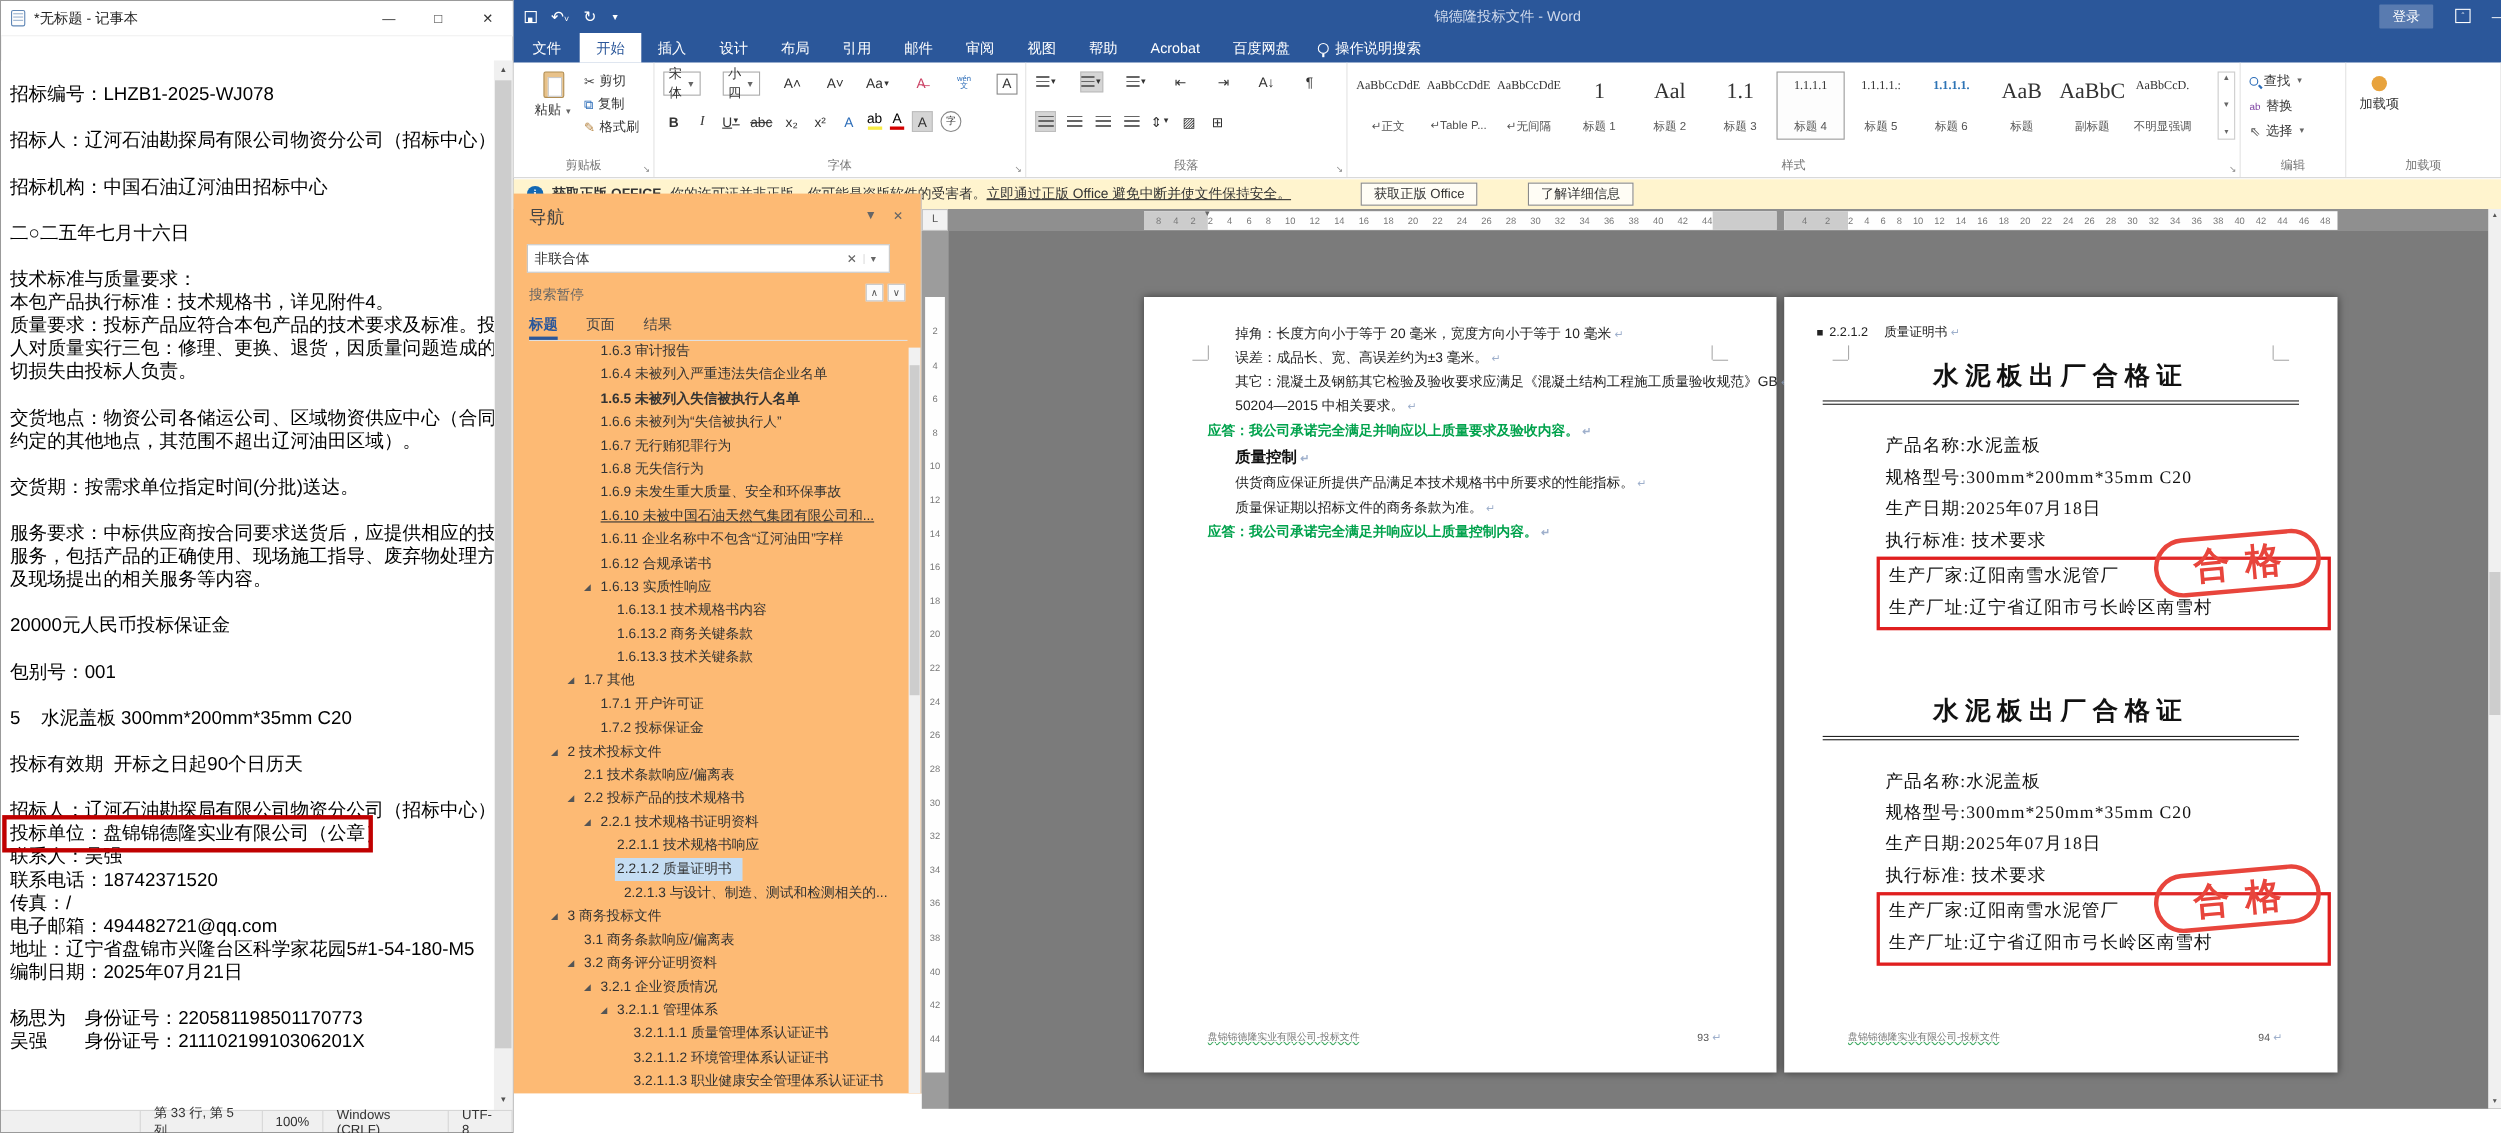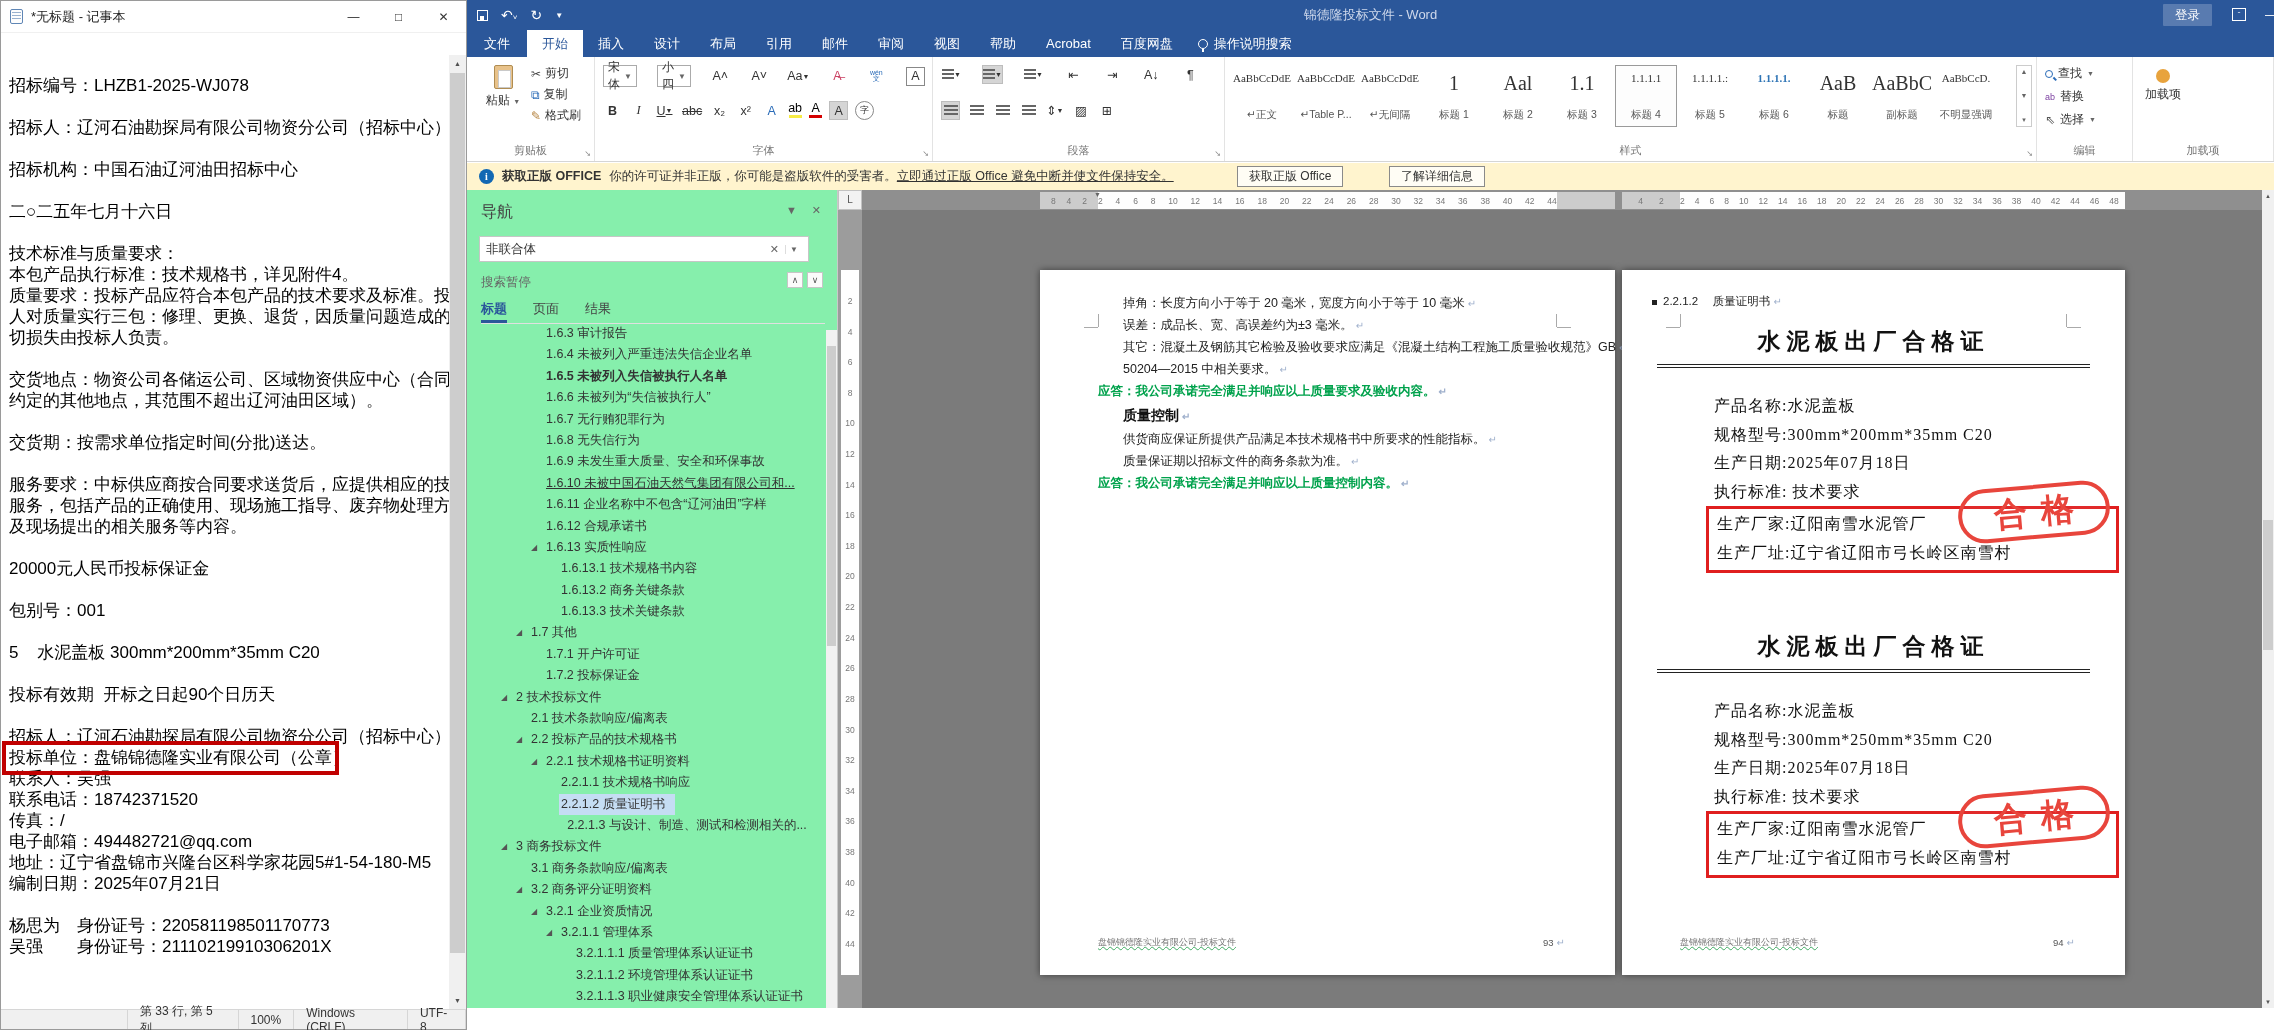--- a/index.html
+++ b/index.html
@@ -90,21 +90,21 @@
   .adot{width:14px;height:14px;background:#e8a33d;border-radius:50%;margin:0 auto 4px;}
 
   .w-warn{position:absolute;left:0;top:163px;right:0;height:27px;background:#fff4ce;display:flex;align-items:center;font-size:12.5px;color:#333;}
   .warn-i{width:15px;height:15px;border-radius:50%;background:#1268b3;color:#fff;font-size:10px;font-weight:bold;display:flex;align-items:center;justify-content:center;margin:0 8px 0 12px;font-family:"Liberation Serif",serif;}
   .warn-title{font-weight:bold;margin-right:8px;}
   .warn-link{text-decoration:underline;}
   .warn-btn{position:absolute;top:3px;height:21px;line-height:19px;padding:0 11px;border:1px solid #8a8a8a;background:#fffdf5;font-size:12px;color:#333;}
   .wb1{left:770px;} .wb2{left:922px;}
 
   
-  .navpane{position:absolute;left:0;top:190px;width:371px;height:818px;background:#86efac;border-right:1px solid #c9c9c9;overflow:hidden;}
+  .navpane{position:absolute;left:0;top:176px;width:371px;height:818px;background:#fdba74;border-right:1px solid #c9c9c9;overflow:hidden;}
   .nav-h{position:absolute;left:14px;top:12px;font-size:16px;color:#444;}
   .nav-hic{position:absolute;top:14px;font-size:11px;color:#666;}
   .nav-search{position:absolute;left:12px;top:46px;width:330px;height:26px;background:#fff;border:1px solid #c6c6c6;display:flex;align-items:center;font-size:12.5px;color:#333;padding:0 6px;}
   .nav-search .x{margin-left:auto;color:#666;font-size:11px;padding:0 6px;}
   .nav-search .dd{border-left:1px solid #ddd;color:#666;font-size:8px;padding:0 4px;}
   .nav-paused{position:absolute;left:14px;top:84px;font-size:12.5px;color:#666;}
   .nav-ud{position:absolute;top:82px;width:16px;height:16px;border:1px solid #c6c6c6;background:#fbfbfb;color:#555;font-size:9px;display:flex;align-items:center;justify-content:center;}
   .nav-tabs{position:absolute;left:14px;top:110px;right:12px;height:24px;display:flex;gap:26px;font-size:13px;color:#444;border-bottom:1px solid #e0e0e0;}
   .nav-tab.act{color:#2b579a;font-weight:bold;border-bottom:3px solid #2b579a;}
   .nav-tree{position:absolute;left:0;top:140px;right:14px;bottom:0;overflow:hidden;}

